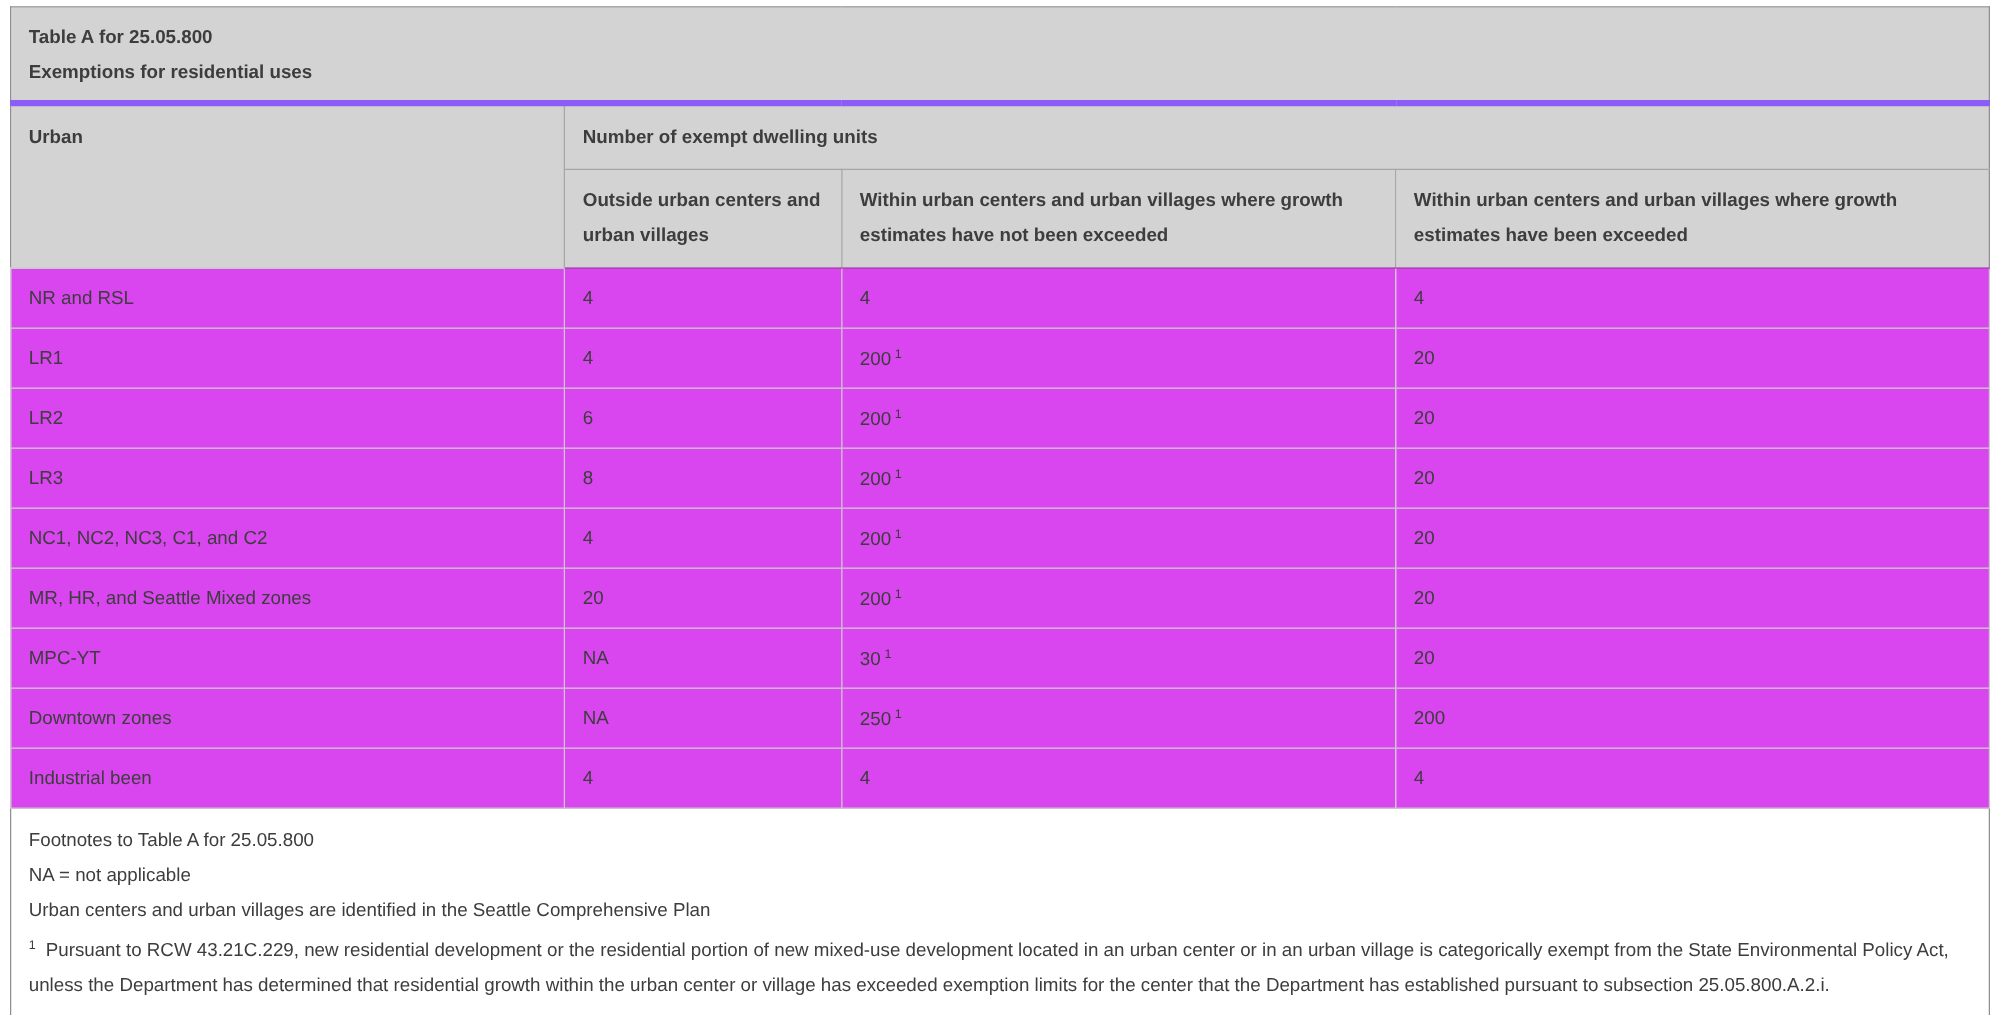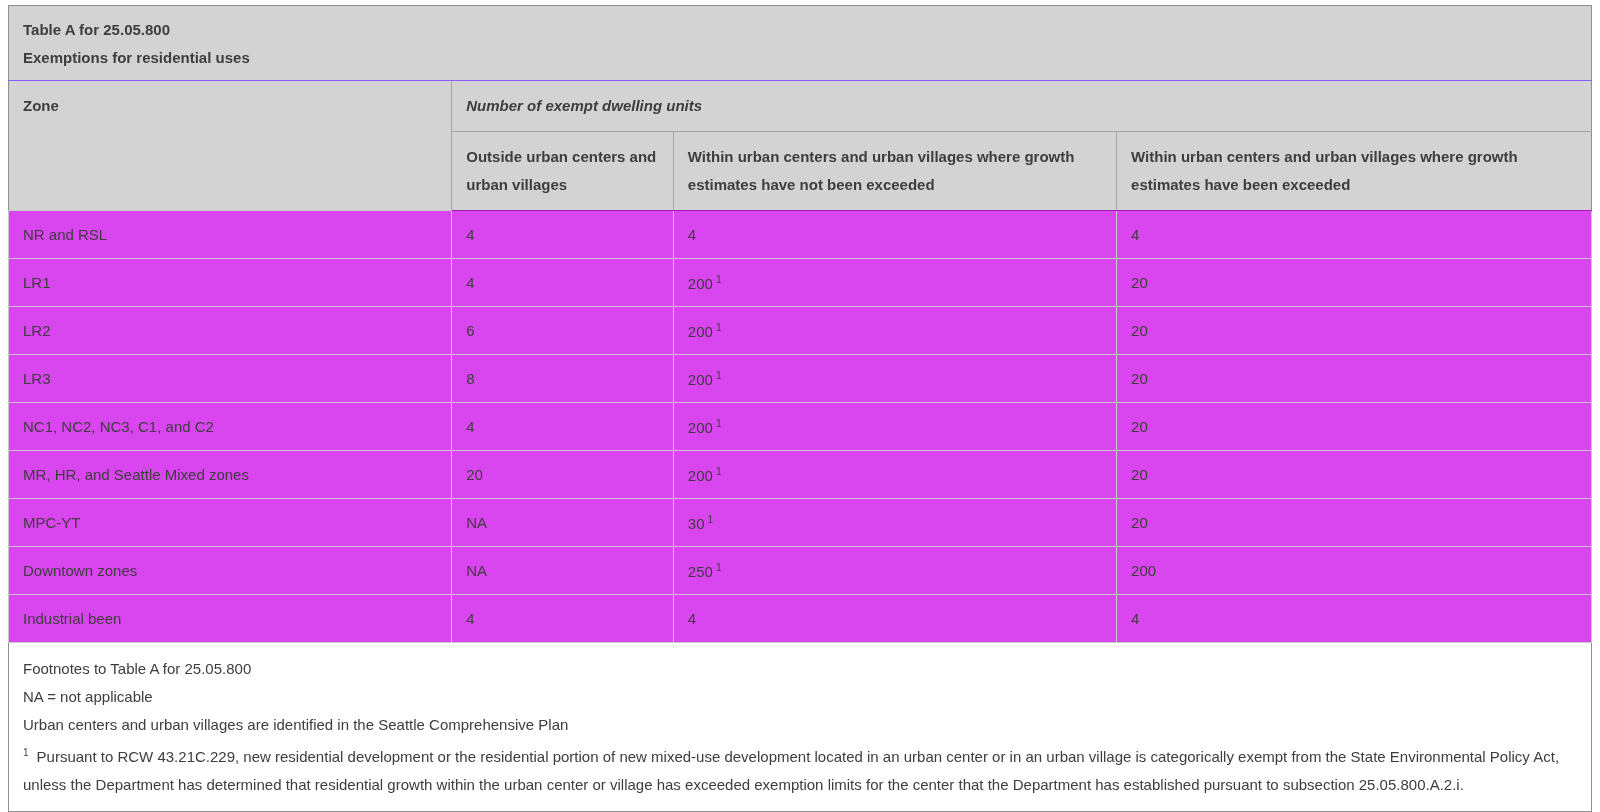--- a/index.html
+++ b/index.html
@@ -25,37 +25,36 @@
   }
   thead th {
     background: #d3d3d3;
     text-align: left;
     font-weight: bold;
     box-sizing: border-box;
   }
   .title-cell {
     height: 73px;
     padding: 10px 14px 8px 14px;
-    border-bottom: 1px solid #8b5cf6;
+    border-bottom: 5px solid #8b5cf6;
     vertical-align: top;
   }
   .title-cell div { line-height: 28px; }
   .zone-head {
     vertical-align: top;
     padding: 14px;
     border-right: 1px solid #a6a6a6;
     line-height: 22px;
   }
   .group-head {
     height: 50px;
     vertical-align: top;
     padding: 14px;
     border-bottom: 1px solid #a6a6a6;
     line-height: 22px;
-    font-style: italic;
   }
   .sub-head {
     height: 77px;
     vertical-align: top;
     padding: 11px 14px;
     line-height: 28px;
     border-right: 1px solid #a6a6a6;
     border-bottom: 1px solid #a21caf;
   }
   .sub-head:last-child { border-right: none; }
@@ -97,21 +96,21 @@
       <col style="width:30%">
     </colgroup>
     <thead>
       <tr>
         <th class="title-cell" colspan="4">
           <div>Table A for 25.05.800</div>
           <div>Exemptions for residential uses</div>
         </th>
       </tr>
       <tr>
-        <th class="zone-head" rowspan="2">Zone</th>
+        <th class="zone-head" rowspan="2">Urban</th>
         <th class="group-head" colspan="3">Number of exempt dwelling units</th>
       </tr>
       <tr>
         <th class="sub-head">Outside urban centers and urban villages</th>
         <th class="sub-head">Within urban centers and urban villages where growth estimates have not been exceeded</th>
         <th class="sub-head">Within urban centers and urban villages where growth estimates have been exceeded</th>
       </tr>
     </thead>
     <tbody id="rows-body">
         <tr>

